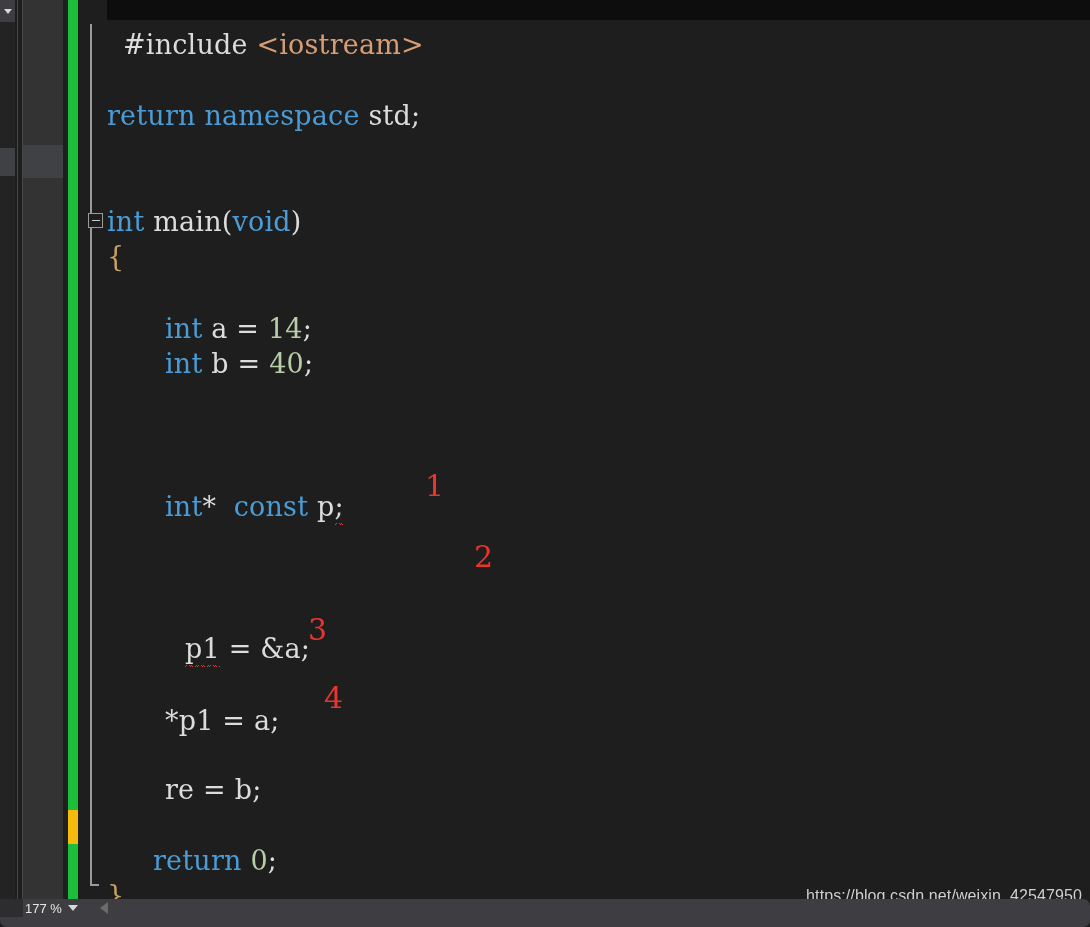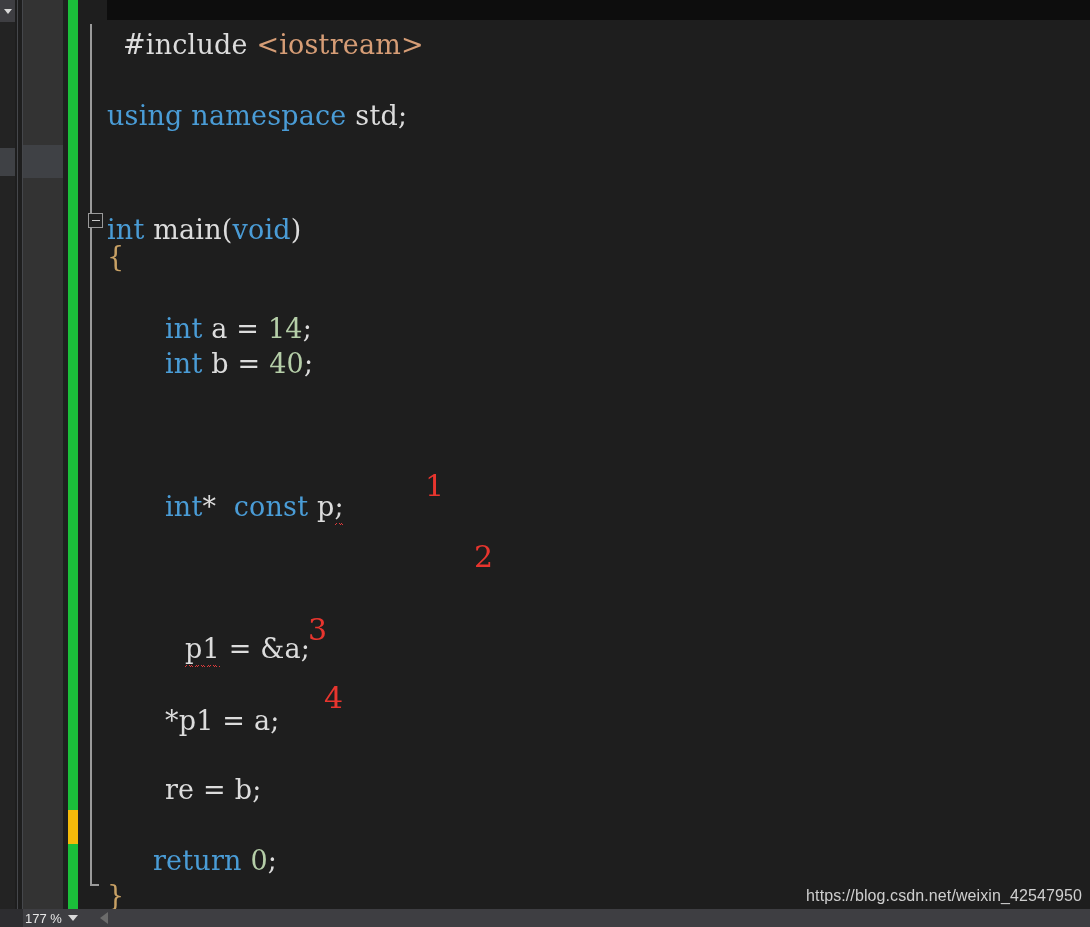--- a/index.html
+++ b/index.html
@@ -133,22 +133,23 @@
   
   .watermark {
     position: absolute; right: 8px; bottom: 22px;
     color: #cfcfcf; font-size: 16px;
     font-family: Liberation Sans, sans-serif;
     letter-spacing: 0.1px;
   }
 
   
   .statusbar {
-    position: absolute; left: 0; bottom: 0; width: 1090px; height: 18px;
+    position: absolute; left: 0; bottom: 0; width: 1090px; height: 28px;
     background: #3e3e42;
+    border-radius: 7px;
   }
   .status-left-gap {
     position: absolute; left: 0; top: 0; width: 23px; height: 18px;
     background: #2d2d30;
   }
   .zoom-box {
     position: absolute; left: 25px; top: 0; height: 18px;
     display: flex; align-items: center; gap: 6px;
     color: #e6e6e6; font-size: 13px;
     font-family: "Liberation Sans", sans-serif;
@@ -201,22 +202,22 @@
     <div class="fold-box">
       <span class="minus"></span>
     </div>
     <div class="fold-corner"></div>
   </div>
 
   <div class="top-band"></div>
 
   <div class="code-surface" id="code-surface">
       <div class="code-line" style="top: 10px; left: 16px;"><span class="tok-plain">#include </span><span class="tok-str">&lt;iostream&gt;</span></div>
-      <div class="code-line" style="top: 81px; left: 0px;"><span class="tok-kw">using namespace </span><span class="tok-plain">std;</span></div>
-      <div class="code-line" style="top: 187px; left: 0px; margin-top: 8px;"><span class="tok-kw">int </span><span class="tok-plain">main(</span><span class="tok-kw">void</span><span class="tok-plain">)</span></div>
+      <div class="code-line" style="top: 81px; left: 0px;"><span class="tok-kw">return namespace </span><span class="tok-plain">std;</span></div>
+      <div class="code-line" style="top: 187px; left: 0px;"><span class="tok-kw">int </span><span class="tok-plain">main(</span><span class="tok-kw">void</span><span class="tok-plain">)</span></div>
       <div class="code-line" style="top: 222px; left: 0px;"><span class="tok-brace">{</span></div>
       <div class="code-line" style="top: 294px; left: 58px;"><span class="tok-kw">int </span><span class="tok-plain">a = </span><span class="tok-num">14</span><span class="tok-plain">;</span></div>
       <div class="code-line" style="top: 329px; left: 58px;"><span class="tok-kw">int </span><span class="tok-plain">b = </span><span class="tok-num">40</span><span class="tok-plain">;</span></div>
       <div class="code-line" style="top: 472px; left: 58px;"><span class="tok-kw">int</span><span class="tok-plain">*  </span><span class="tok-kw">const </span><span class="tok-plain">p</span><span class="tok-plain squiggle">;</span></div>
       <div class="code-line" style="top: 614px; left: 58px; margin-left: 20px;"><span class="tok-plain squiggle">p1</span><span class="tok-plain"> = &amp;a;</span></div>
       <div class="code-line" style="top: 686px; left: 58px;"><span class="tok-plain">*p1 = a;</span></div>
       <div class="code-line" style="top: 755px; left: 58px;"><span class="tok-plain">re = b;</span></div>
       <div class="code-line" style="top: 826px; left: 46px; text-align: center;"><span class="tok-kw">return </span><span class="tok-num">0</span><span class="tok-plain">;</span></div>
       <div class="code-line" style="top: 861px; left: 0px;"><span class="tok-brace">}</span></div>
     </div>

